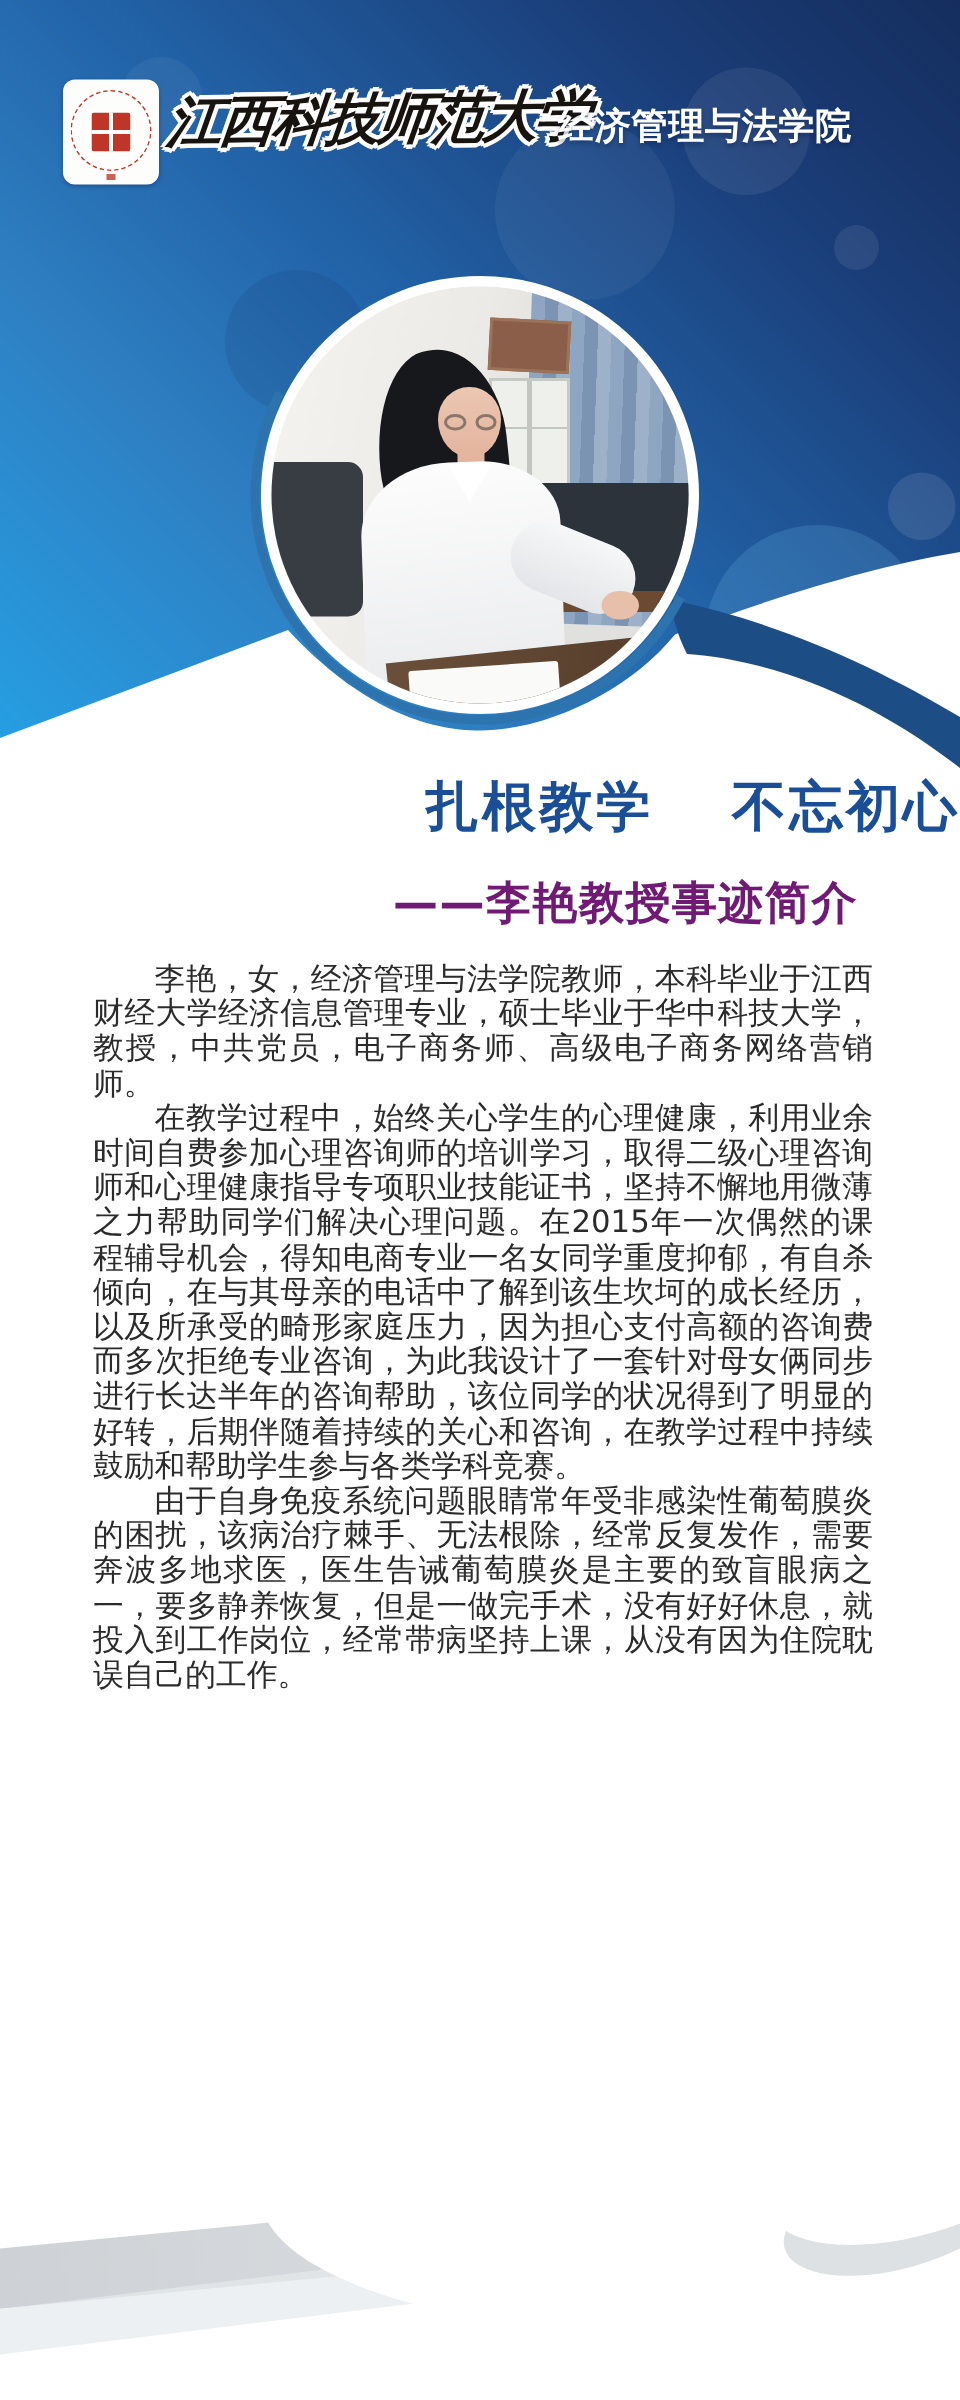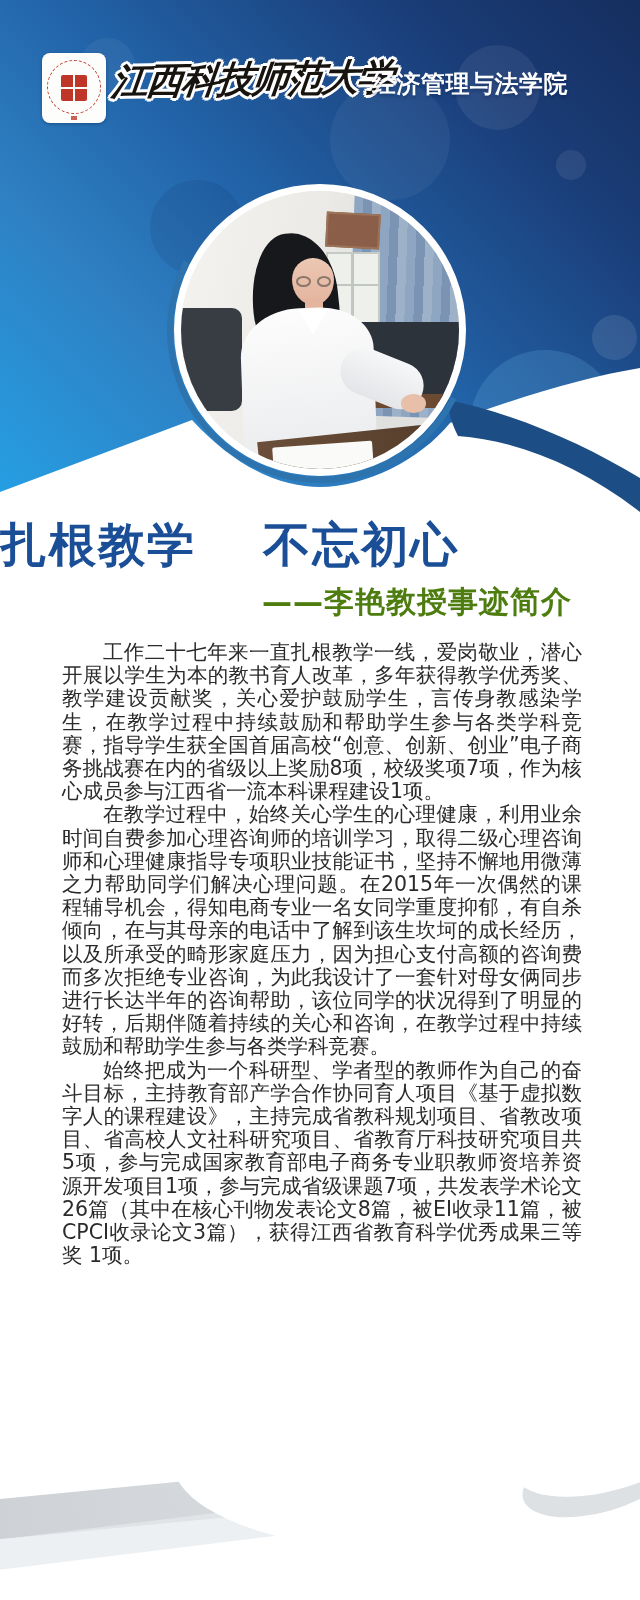--- a/index.html
+++ b/index.html
@@ -83,27 +83,27 @@
     border-radius:45% 40% 12% 12%/30% 26% 8% 8%;transform:rotate(-2deg);}
   .ph-collar{left:42%;top:42.5%;width:11%;height:9%;background:#ffffff;
     clip-path:polygon(0 0,100% 0,50% 100%);}
   .ph-arm{left:57%;top:59%;width:31%;height:17%;background:linear-gradient(#f6f7f8,#e3e5e8);
     border-radius:40px;transform:rotate(22deg);}
   .ph-hand{left:79%;top:73%;width:9%;height:7%;background:#e8bfa8;border-radius:50%;}
   .ph-desk{left:28%;bottom:-3%;width:84%;height:17%;background:linear-gradient(100deg,#6b4f3a,#4e3827);transform:rotate(-6deg);}
   .ph-paper{left:33%;bottom:-1%;width:36%;height:10%;background:#fafaf8;transform:rotate(-4deg);border-radius:2px;}
   
   .main-title{
-    position:absolute;left:0;top:514px;width:640px;z-index:5;text-align:left;
-    font-size:47px;font-weight:800;color:#1a4e96;letter-spacing:2px;white-space:nowrap;
+    position:absolute;left:0;top:514px;width:640px;z-index:5;text-align:right;
+    font-size:36px;font-weight:800;color:#1a4e96;letter-spacing:2px;white-space:nowrap;
     font-family:"DejaVu Sans",sans-serif;
   }
   .subtitle{
     position:absolute;right:68px;top:582px;z-index:5;text-align:right;
-    font-size:30px;font-weight:700;color:#4d7c0f;letter-spacing:1px;white-space:nowrap;
+    font-size:30px;font-weight:700;color:#701a75;letter-spacing:1px;white-space:nowrap;
   }
   
   .article{position:absolute;left:62px;top:641px;width:520px;z-index:5;}
   .article p{
     margin:0;font-size:20.5px;line-height:23.2px;color:#2b2b2b;
     text-align:justify;text-indent:2em;font-weight:400;
   }
   
   .footer-deco{position:absolute;left:0;top:1462px;width:640px;height:138px;overflow:hidden;z-index:1;}
   .f-band1{position:absolute;left:-30px;top:40px;width:820px;height:40px;transform:rotate(-5.5deg);transform-origin:left center;
@@ -166,23 +166,23 @@
     <div class="ph-arm"></div>
     <div class="ph-hand"></div>
     <div class="ph-desk"></div>
     <div class="ph-paper"></div>
   </div>
 
   <div class="main-title">扎根教学　 不忘初心</div>
   <div class="subtitle">——李艳教授事迹简介</div>
 
   <div class="article">
-      <p>工作二十七年来一直扎根教学一线，爱岗敬业，潜心开展以学生为本的教书育人改革，多年获得教学优秀奖、教学建设贡献奖，关心爱护鼓励学生，言传身教感染学生，在教学过程中持续鼓励和帮助学生参与各类学科竞赛，指导学生获全国首届高校“创意、创新、创业”电子商务挑战赛在内的省级以上奖励8项，校级奖项7项，作为核心成员参与江西省一流本科课程建设1项。</p>
+      <p>李艳，女，经济管理与法学院教师，本科毕业于江西财经大学经济信息管理专业，硕士毕业于华中科技大学，教授，中共党员，电子商务师、高级电子商务网络营销师。</p>
       <p>在教学过程中，始终关心学生的心理健康，利用业余时间自费参加心理咨询师的培训学习，取得二级心理咨询师和心理健康指导专项职业技能证书，坚持不懈地用微薄之力帮助同学们解决心理问题。在2015年一次偶然的课程辅导机会，得知电商专业一名女同学重度抑郁，有自杀倾向，在与其母亲的电话中了解到该生坎坷的成长经历，以及所承受的畸形家庭压力，因为担心支付高额的咨询费而多次拒绝专业咨询，为此我设计了一套针对母女俩同步进行长达半年的咨询帮助，该位同学的状况得到了明显的好转，后期伴随着持续的关心和咨询，在教学过程中持续鼓励和帮助学生参与各类学科竞赛。</p>
-      <p>始终把成为一个科研型、学者型的教师作为自己的奋斗目标，主持教育部产学合作协同育人项目《基于虚拟数字人的课程建设》，主持完成省教科规划项目、省教改项目、省高校人文社科研究项目、省教育厅科技研究项目共5项，参与完成国家教育部电子商务专业职教师资培养资源开发项目1项，参与完成省级课题7项，共发表学术论文26篇（其中在核心刊物发表论文8篇，被EI收录11篇，被CPCI收录论文3篇），获得江西省教育科学优秀成果三等奖 1项。</p>
+      <p>由于自身免疫系统问题眼睛常年受非感染性葡萄膜炎的困扰，该病治疗棘手、无法根除，经常反复发作，需要奔波多地求医，医生告诫葡萄膜炎是主要的致盲眼病之一，要多静养恢复，但是一做完手术，没有好好休息，就投入到工作岗位，经常带病坚持上课，从没有因为住院耽误自己的工作。</p>
     </div>
 
   <div class="footer-deco">
     <div class="f-band1"></div>
     <div class="f-band2"></div>
     <div class="f-white"></div>
     <div class="f-corner"></div>
     <div class="f-corner-cover"></div>
   </div>
 

